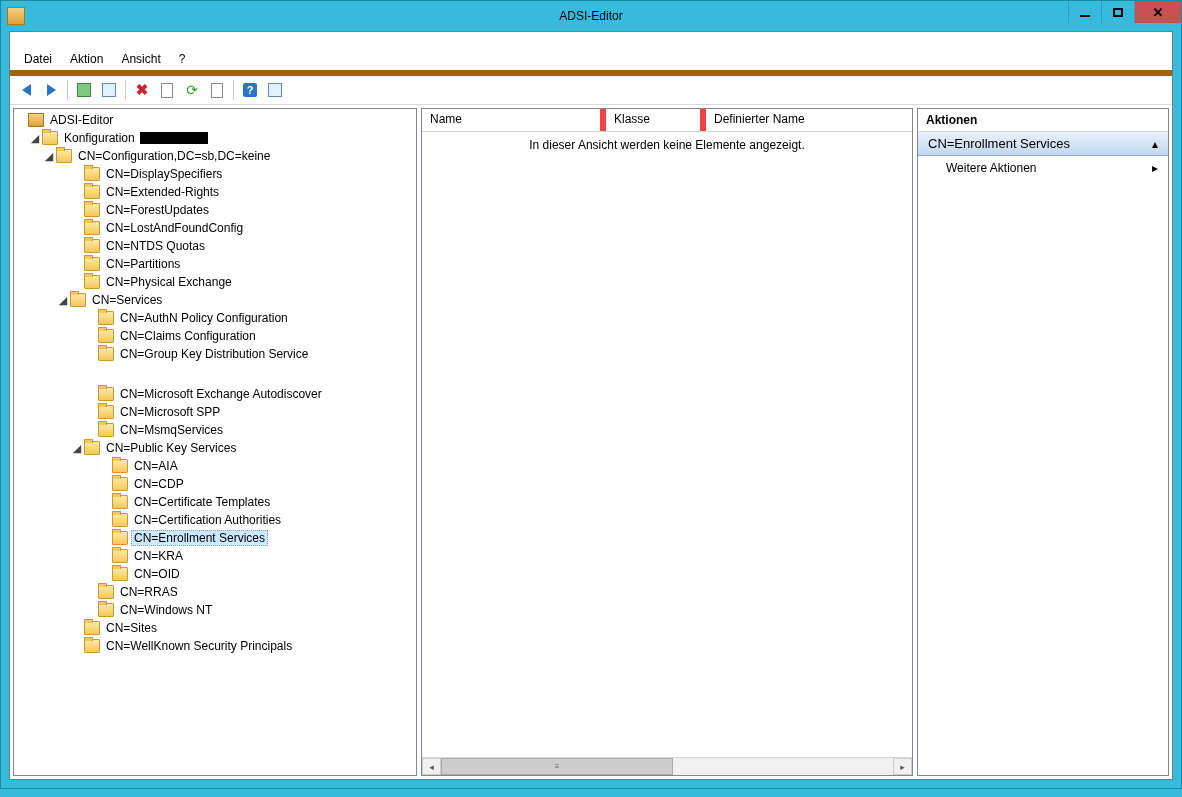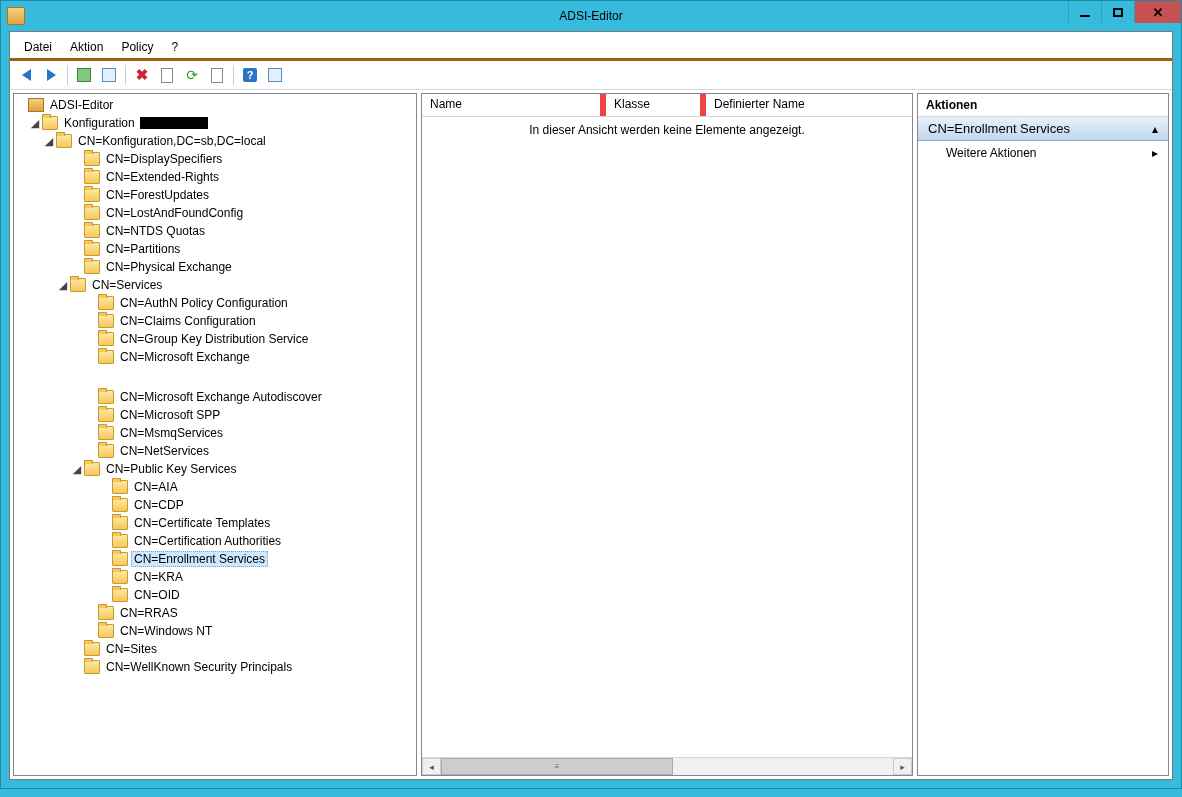--- a/index.html
+++ b/index.html
@@ -11,21 +11,21 @@
   .titlebar .title{position:absolute;left:0;right:0;text-align:center;font-size:12px;color:#000;pointer-events:none;}
   .titlebar .winbtns{position:absolute;right:0;top:0;display:flex;height:22px;}
   .winbtn{width:32px;height:22px;display:flex;align-items:center;justify-content:center;font-family:Arial,sans-serif;font-weight:bold;font-size:13px;border-left:1px solid #2aa0bc;}
   .winbtn.min{background:#36BBDD;}
   .winbtn.max{background:#36BBDD;}
   .winbtn.close{background:#C75050;color:#000;width:46px;}
   .winbtn.min span{display:block;width:10px;height:2px;background:#000;position:relative;top:4px;}
   .winbtn.max span{display:block;width:10px;height:9px;border:2px solid #000;box-sizing:border-box;}
   
   .app{flex:1;margin:0 8px 8px 8px;background:#fff;display:flex;flex-direction:column;border:1px solid #7a7a7a;}
-  .menubar{height:22px;background:#fff;border-bottom:3px solid #a16207;display:flex;align-items:center;padding:0 6px;gap:2px;margin-top:4px;}
+  .menubar{height:22px;background:#fff;border-bottom:6px solid #a16207;display:flex;align-items:center;padding:0 6px;gap:2px;margin-top:16px;}
   .menuitem{padding:2px 8px;cursor:default;}
   .toolbar{height:28px;background:#fff;border-bottom:1px solid #d8d8d8;display:flex;align-items:center;padding:0 4px;gap:1px;}
   .tbtn{width:22px;height:22px;display:flex;align-items:center;justify-content:center;border:1px solid transparent;border-radius:2px;}
   .tsep{width:1px;height:20px;background:#ccc;margin:0 3px;}
   
   .panes{flex:1;display:flex;gap:4px;padding:3px;box-sizing:border-box;min-height:0;}
   .pane{border:1px solid #828790;background:#fff;overflow:auto;box-sizing:border-box;}
   .tree-pane{width:404px;padding:2px 0;}
   .list-pane{flex:1;display:flex;flex-direction:column;min-width:0;}
   .actions-pane{width:252px;display:flex;flex-direction:column;}
@@ -82,21 +82,21 @@
         </div>
       <div class="winbtn close">✕</div>
     </div>
   </div>
 
   <div class="app">
 
     <div class="menubar">
       <div class="menuitem">Datei</div>
       <div class="menuitem">Aktion</div>
-      <div class="menuitem">Policy</div>
+      <div class="menuitem">Ansicht</div>
       <div class="menuitem">?</div>
     </div>
 
     <div class="toolbar">
       <div class="tbtn">
           <div class="ic-arrow-l"></div>
         </div>
       <div class="tbtn">
           <div class="ic-arrow-r"></div>
         </div>
@@ -143,21 +143,21 @@
           <div class="row" style="padding-left:14px">
             <span class="exp">◢</span>
             <span class="icon folder"></span>
             <span class="label">Konfiguration</span>
             <span class="black"></span>
           </div>
 
           <div class="row" style="padding-left:28px">
             <span class="exp">◢</span>
             <span class="icon folder"></span>
-            <span class="label">CN=Konfiguration,DC=sb,DC=local</span>
+            <span class="label">CN=Configuration,DC=sb,DC=keine</span>
           </div>
 
           <div id="items_top">
               <div class="row" style="padding-left: 56px;">
                 <span class="exp empty">▸</span>
                 <span class="icon folder"></span>
                 <span class="label">CN=DisplaySpecifiers</span>
               </div>
               <div class="row" style="padding-left: 56px;">
                 <span class="exp empty">▸</span>
@@ -205,44 +205,34 @@
               <div class="row" style="padding-left: 70px;">
                 <span class="exp empty">▸</span>
                 <span class="icon folder"></span>
                 <span class="label">CN=Claims Configuration</span>
               </div>
               <div class="row" style="padding-left: 70px;">
                 <span class="exp empty">▸</span>
                 <span class="icon folder"></span>
                 <span class="label">CN=Group Key Distribution Service</span>
               </div>
-              <div class="row" style="padding-left: 70px;">
-                <span class="exp empty">▸</span>
-                <span class="icon folder"></span>
-                <span class="label">CN=Microsoft Exchange</span>
-              </div>
               <div class="row" style="padding-left: 70px; margin-top: 22px;">
                 <span class="exp empty">▸</span>
                 <span class="icon folder"></span>
                 <span class="label">CN=Microsoft Exchange Autodiscover</span>
               </div>
               <div class="row" style="padding-left: 70px;">
                 <span class="exp empty">▸</span>
                 <span class="icon folder"></span>
                 <span class="label">CN=Microsoft SPP</span>
               </div>
               <div class="row" style="padding-left: 70px;">
                 <span class="exp empty">▸</span>
                 <span class="icon folder"></span>
                 <span class="label">CN=MsmqServices</span>
-              </div>
-              <div class="row" style="padding-left: 70px;">
-                <span class="exp empty">▸</span>
-                <span class="icon folder"></span>
-                <span class="label">CN=NetServices</span>
               </div>
             </div>
 
           <div class="row" style="padding-left:56px">
             <span class="exp">◢</span>
             <span class="icon folder"></span>
             <span class="label">CN=Public Key Services</span>
           </div>
           <div id="pks_before">
               <div class="row" style="padding-left: 84px;">

